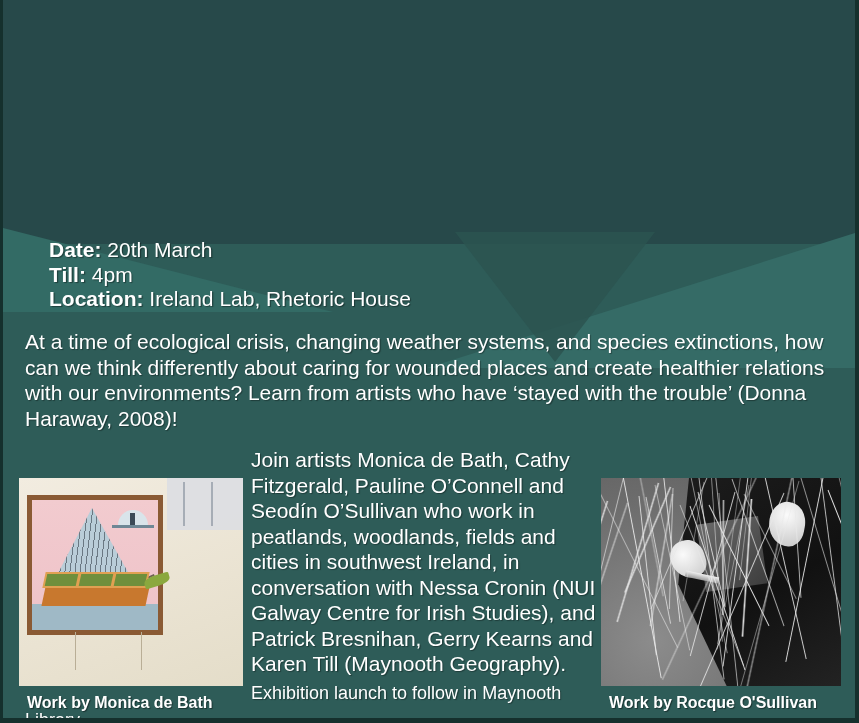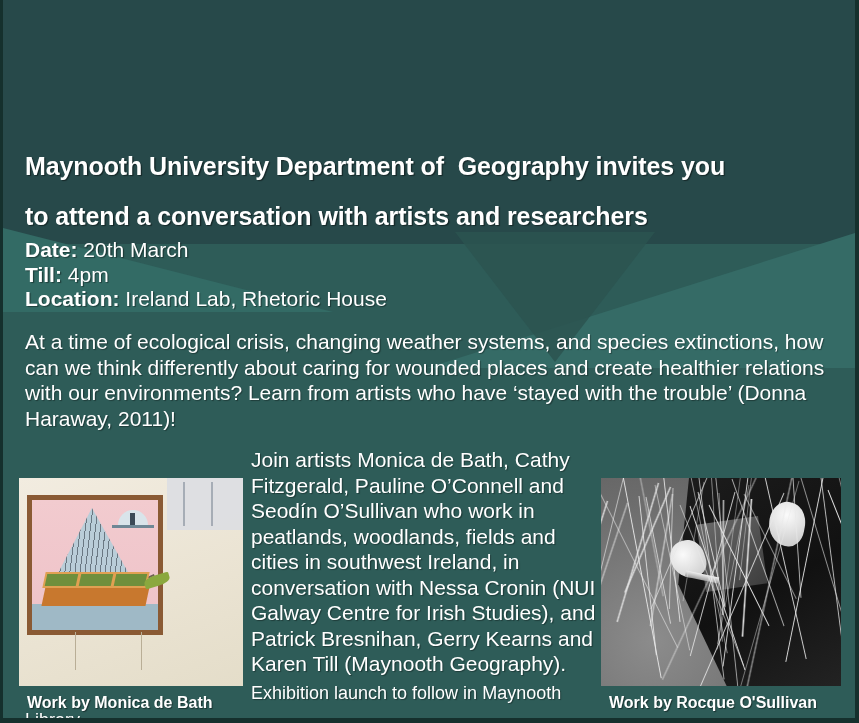--- a/index.html
+++ b/index.html
@@ -87,21 +87,21 @@
   }
   .details {
     position: absolute;
     left: 22px; top: 238px;
     z-index: 4;
     color: #ffffff;
     font-size: 21px;
     line-height: 24.5px;
     text-shadow: 1.2px 1.2px 1px rgba(0,0,0,.4);
   }
-  .details .k { font-weight: bold; }
+  .details .k { font-weight: bold; margin-left: 24px; }
 
   .para1 {
     position: absolute;
     left: 22px; top: 329px;
     width: 808px;
     z-index: 4;
     color: #ffffff;
     font-size: 21px;
     line-height: 25.5px;
     text-shadow: 1.1px 1.1px 1px rgba(0,0,0,.35);
@@ -314,39 +314,37 @@
 <div id="poster">
 
   <div class="bg-layer">
     <div class="bg-dark-top"></div>
     <div class="bg-tri-left"></div>
     <div class="bg-tri-right"></div>
     <div class="bg-tri-wedge"></div>
   </div>
 
 
-  <div class="subtitle">Maynooth University Department of  Geography invites you
-to attend a conversation with artists and researchers</div>
 
   <div class="details">
     <div>
       <span class="k">Date:</span>
       <span>20th March</span>
     </div>
     <div>
       <span class="k">Till:</span>
       <span>4pm</span>
     </div>
     <div>
       <span class="k">Location:</span>
       <span>Ireland Lab, Rhetoric House</span>
     </div>
   </div>
 
-  <div class="para1">At a time of ecological crisis, changing weather systems, and species extinctions, how can we think differently about caring for wounded places and create healthier relations with our environments? Learn from artists who have ‘stayed with the trouble’ (Donna Haraway, 2011)!</div>
+  <div class="para1">At a time of ecological crisis, changing weather systems, and species extinctions, how can we think differently about caring for wounded places and create healthier relations with our environments? Learn from artists who have ‘stayed with the trouble’ (Donna Haraway, 2008)!</div>
 
   <div class="para2">
     <span class="float-left-spacer"></span>
     <span class="float-right-spacer"></span>
     <span>Join artists Monica de Bath, Cathy Fitzgerald, Pauline O’Connell and Seodín O’Sullivan who work in peatlands, woodlands, fields and cities in southwest Ireland, in conversation with Nessa Cronin (NUI Galway Centre for Irish Studies), and Patrick Bresnihan, Gerry Kearns and Karen Till (Maynooth Geography).</span><span class="small-tail"> Exhibition launch to follow in Maynooth Library</span>
   </div>
 
   <div class="art-left">
     <div class="al-paper"></div>
     <div class="al-pencil-right"></div>

